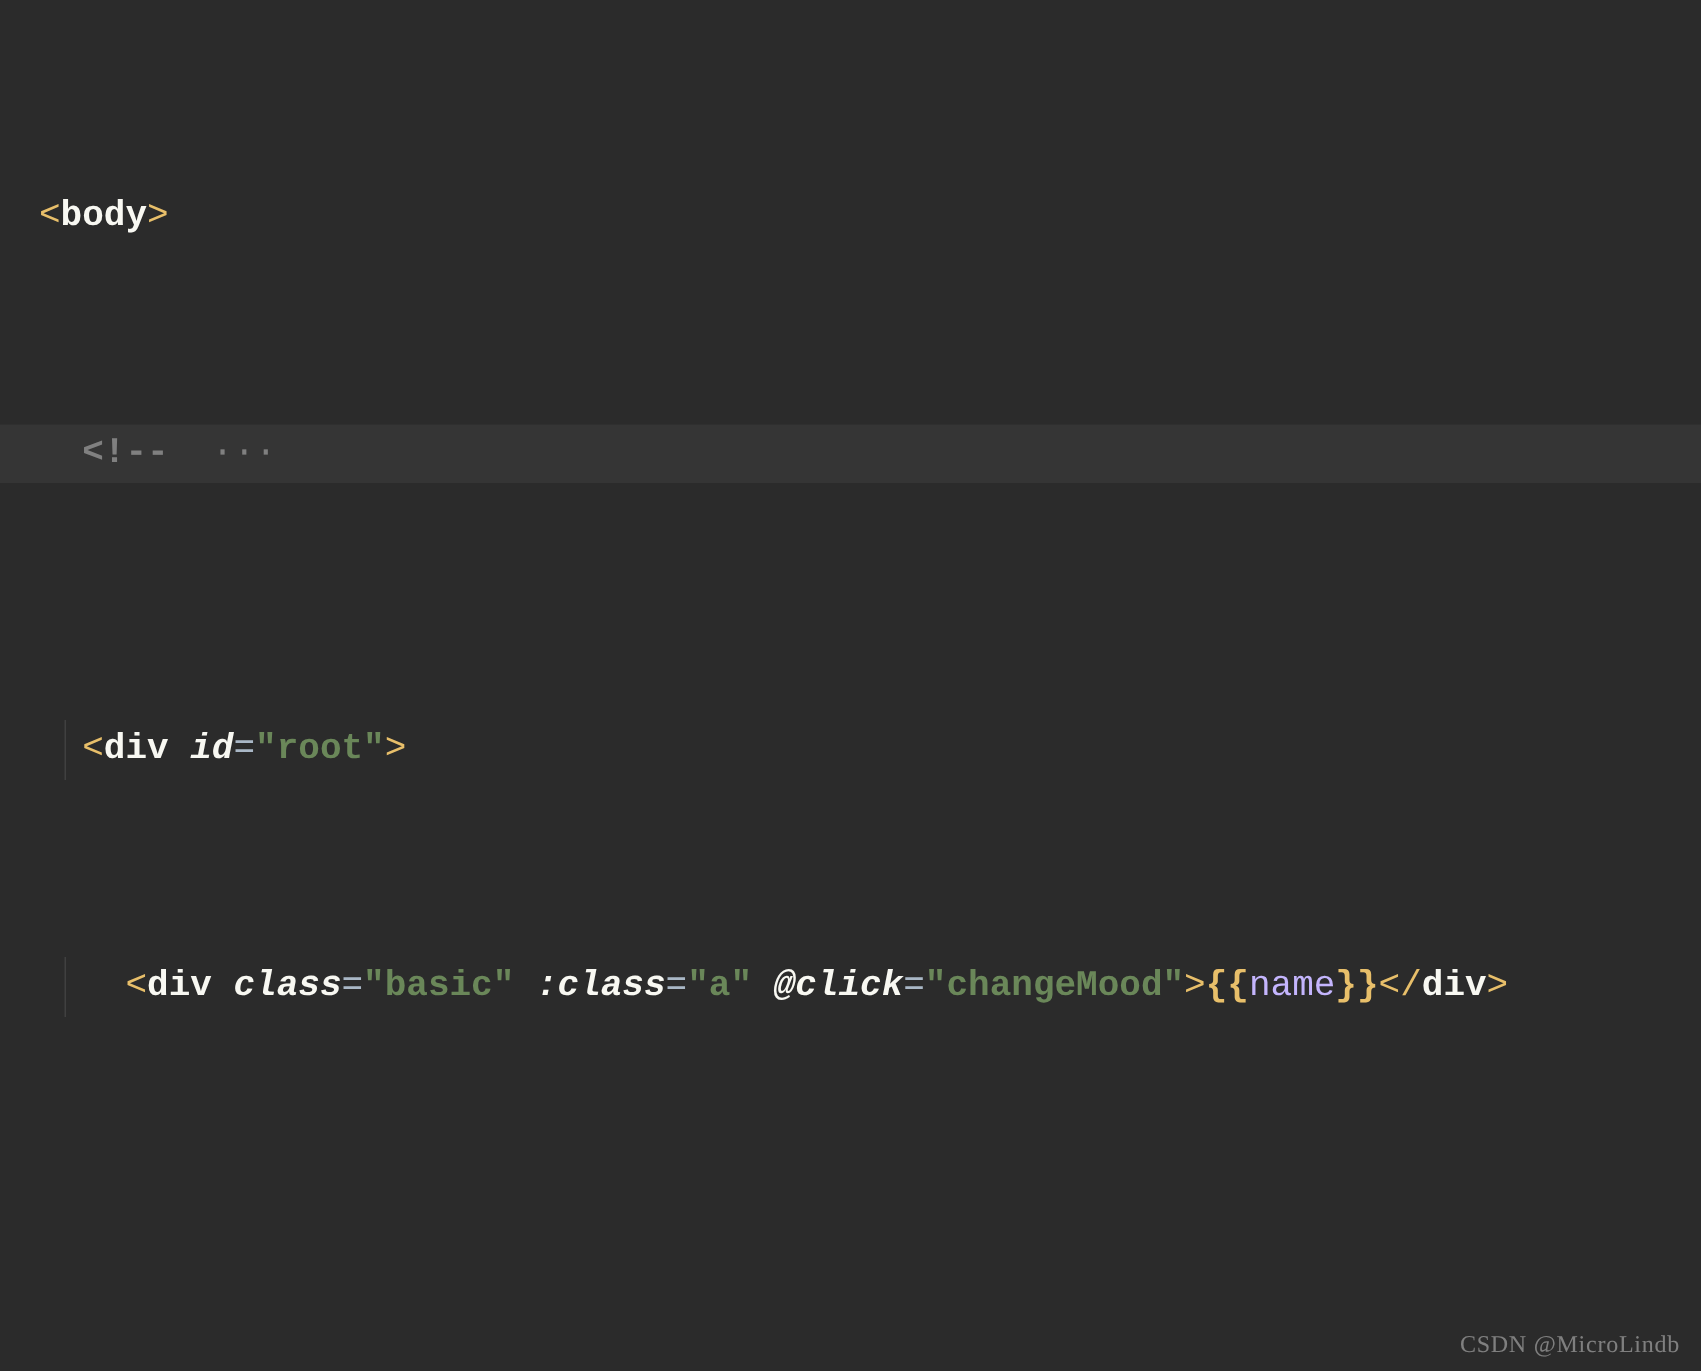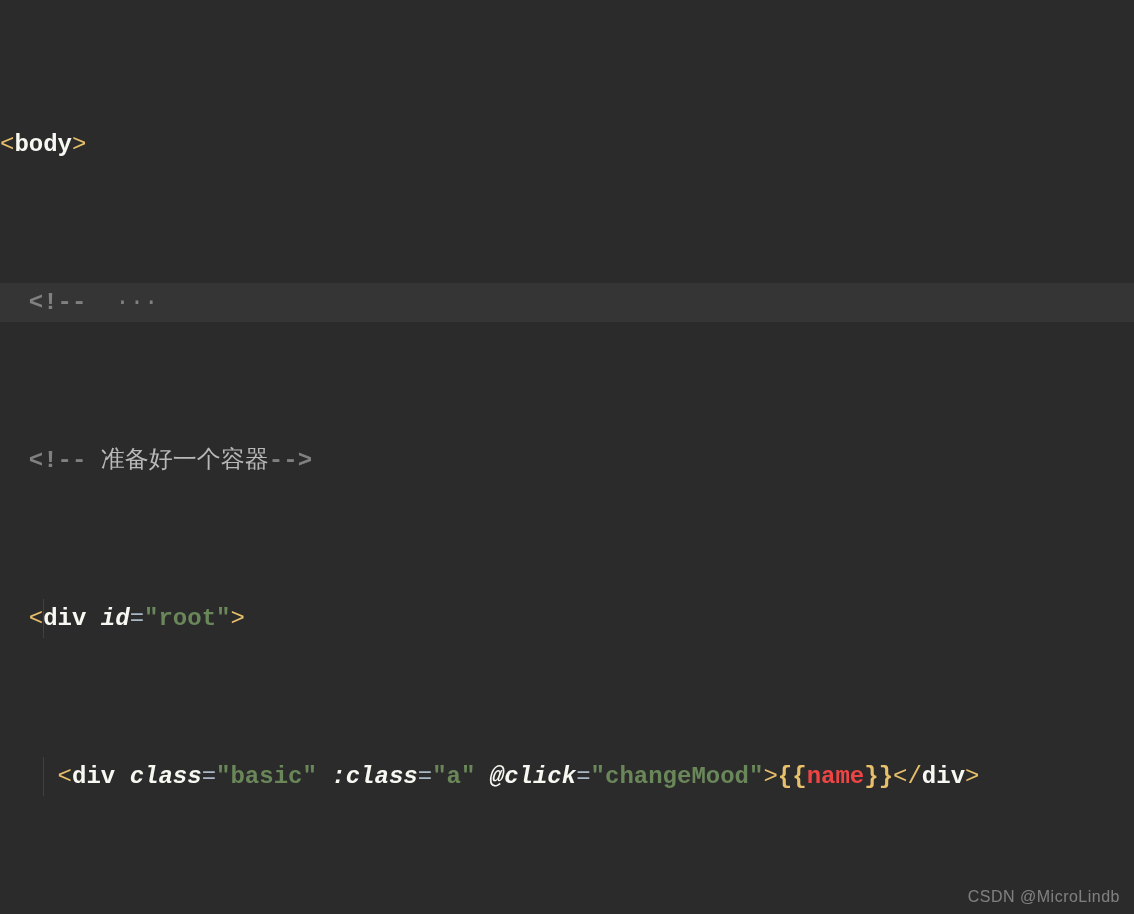--- a/index.html
+++ b/index.html
@@ -13,63 +13,62 @@
     overflow: hidden;
     position: relative;
   }
   .editor {
     padding-top: 6px;
     line-height: 39.5px;
     white-space: pre;
   }
   .line {
     display: block;
-    padding-left: 0;
+    padding-left: 26px;
     position: relative;
   }
   .hl { background: rgba(255,255,255,0.05); }
   .indent-guide {
     position: absolute;
     top: 0; bottom: 0;
     width: 1px;
     background: rgba(255,255,255,0.10);
   }
   .g1 { left: 43px; }
 
   .tag-angle { color: #e8bf6a; }
   .tag-name  { color: #f8f8f2; font-weight: bold; }
   .attr-name { color: #f8f8f2; font-weight: bold; font-style: italic; }
   .attr-eq   { color: #a9b7c6; }
   .attr-val  { color: #6a8759; font-weight: bold; }
   .comment   { color: #808080; font-weight: bold; }
   .comment-zh{ color: #b8b8b8; }
   .fold-dots { color: #808080; }
-  .plain-b   { color: #ef4444; font-weight: bold; }
+  .plain-b   { color: #c4b5fd; font-weight: normal; }
   .mustache  { color: #e8bf6a; font-weight: bold; }
 
   .watermark {
     position: absolute;
     right: 14px;
     bottom: 8px;
     color: rgba(255,255,255,0.40);
     font-size: 16px;
-    font-family: Liberation Sans, sans-serif;
+    font-family: Liberation Serif, serif;
     letter-spacing: 0.5px;
   }
 </style>
 </head>
 <body>
 
 <div class="editor">
 
   <span class="line"><span class="tag-angle">&lt;</span><span class="tag-name">body</span><span class="tag-angle">&gt;</span></span>
 
   <span class="line hl">  <span class="comment">&lt;!--</span>  <span class="fold-dots">···</span></span>
 
-  <span class="line">  <span class="comment">&lt;!--</span> <span class="comment-zh">准备好一个容器</span><span class="comment">--&gt;</span></span>
 
   <span class="line"><span class="indent-guide g1"></span>  <span class="tag-angle">&lt;</span><span class="tag-name">div</span> <span class="attr-name">id</span><span class="attr-eq">=</span><span class="attr-val">"root"</span><span class="tag-angle">&gt;</span></span>
 
   <span class="line"><span class="indent-guide g1"></span>    <span class="tag-angle">&lt;</span><span class="tag-name">div</span> <span class="attr-name">class</span><span class="attr-eq">=</span><span class="attr-val">"basic"</span> <span class="attr-name">:class</span><span class="attr-eq">=</span><span class="attr-val">"a"</span> <span class="attr-name">@click</span><span class="attr-eq">=</span><span class="attr-val">"changeMood"</span><span class="tag-angle">&gt;</span><span class="mustache">{{</span><span class="plain-b">name</span><span class="mustache">}}</span><span class="tag-angle">&lt;/</span><span class="tag-name">div</span><span class="tag-angle">&gt;</span></span>
 
   
 
   
 
   

